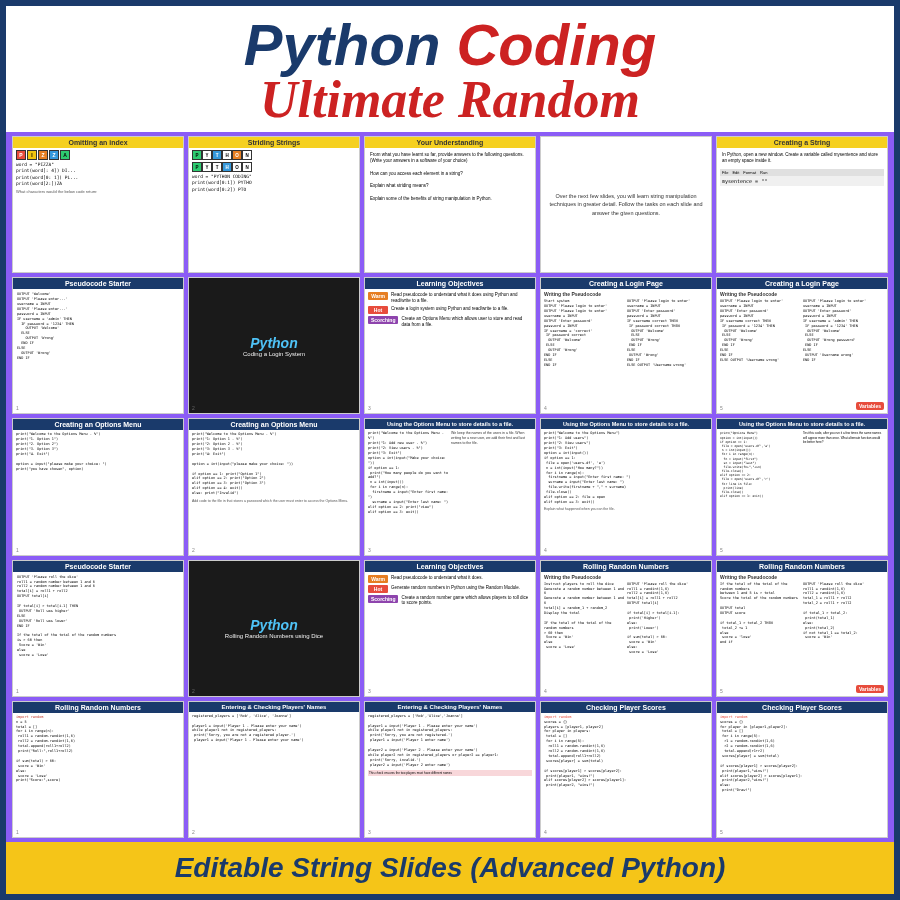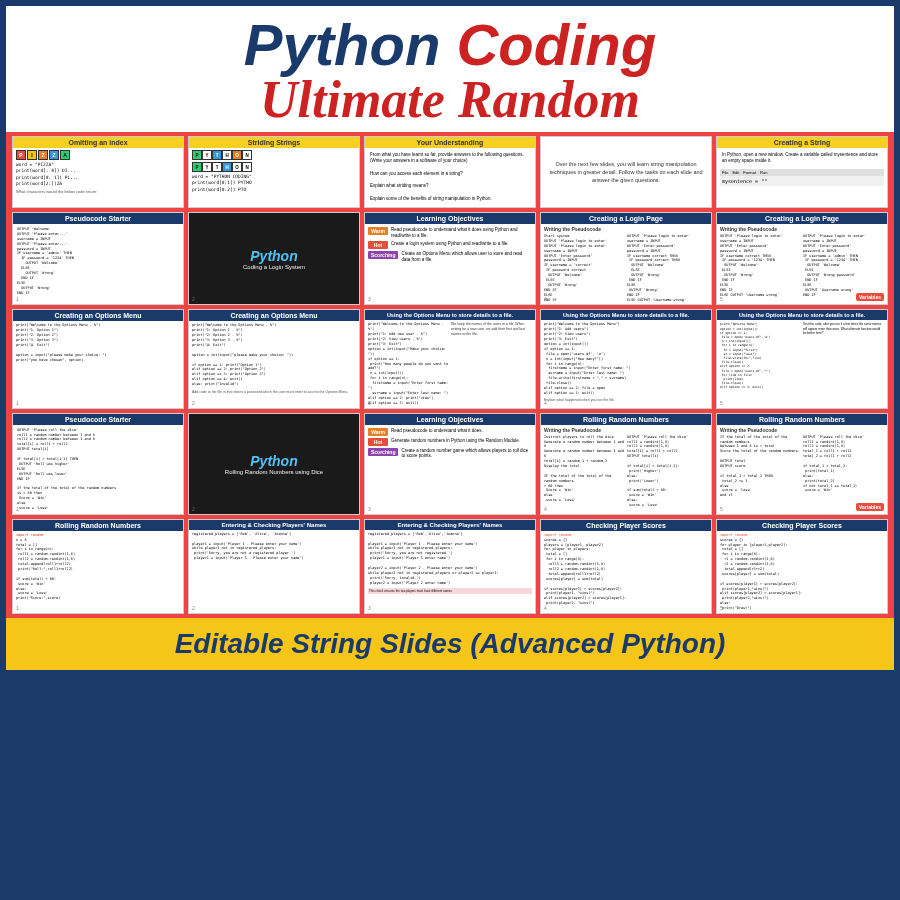--- a/index.html
+++ b/index.html
@@ -7,22 +7,22 @@
       width: 900px;
       height: 900px;
       overflow: hidden;
       font-family: Arial, sans-serif;
       background: #1a3a6b;
       border: 6px solid #1a3a6b;
     }
 
     .main-container {
       width: 888px;
-      height: 664px;
-      background: #ef4444;
+      height: 888px;
+      background: #8b5cf6;
       display: flex;
       flex-direction: column;
     }
 
     
     .header {
       background: white;
       padding: 10px 16px 6px;
       text-align: center;
       flex-shrink: 0;

